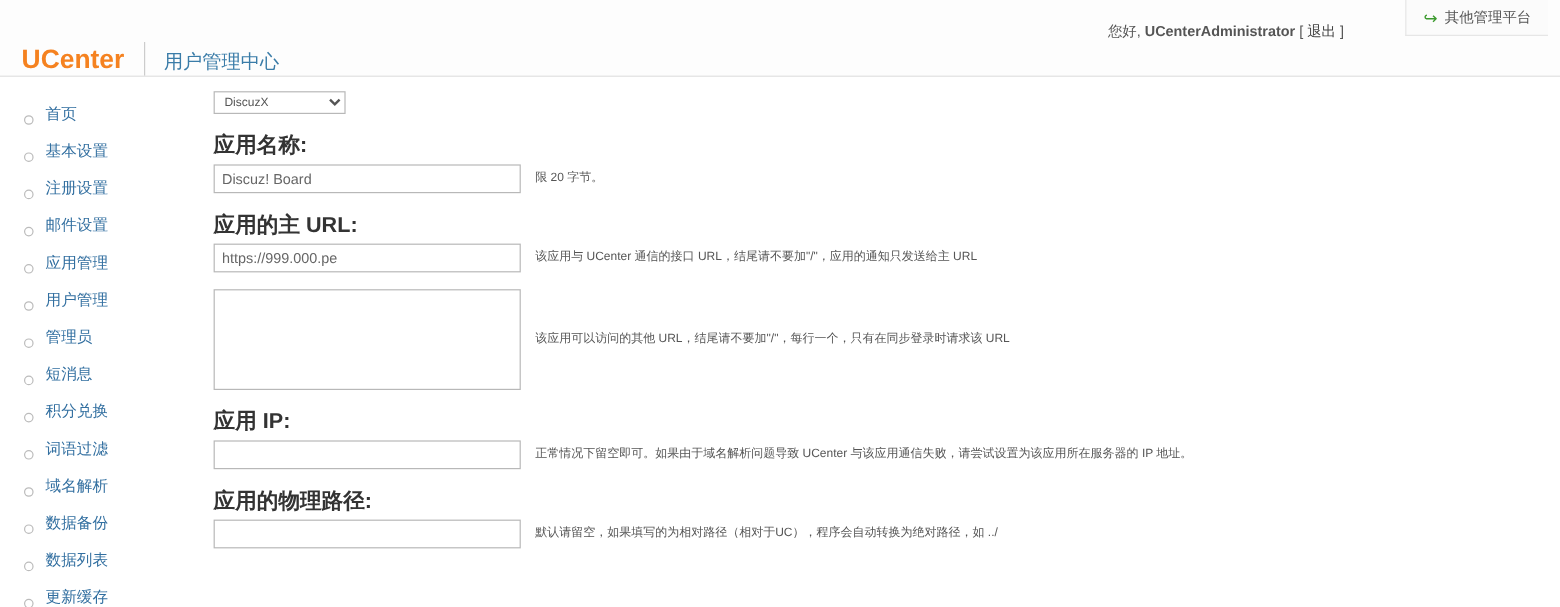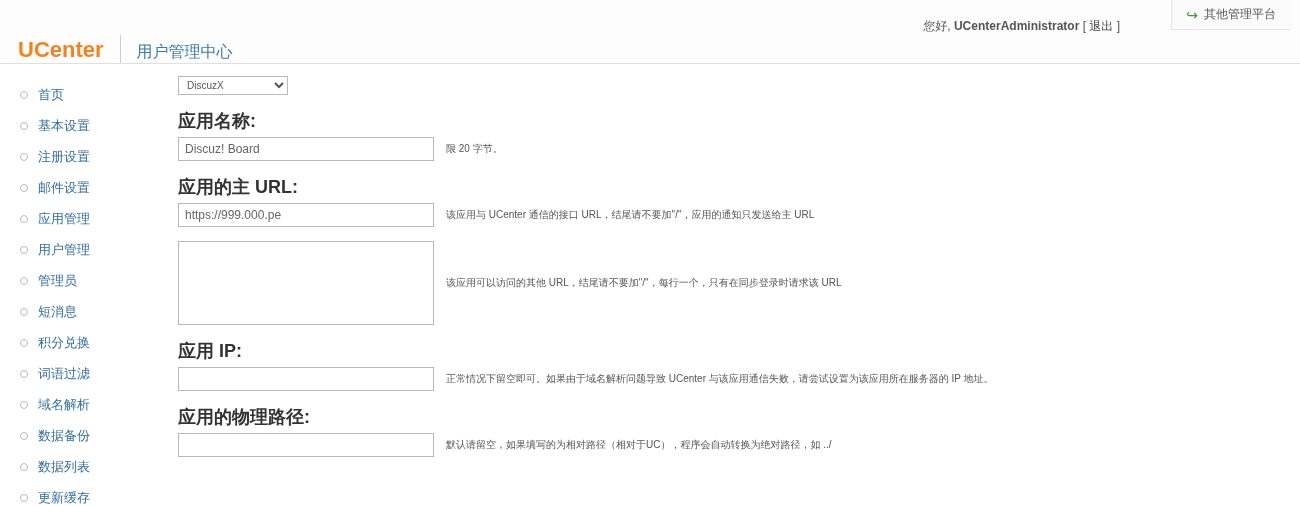--- a/index.html
+++ b/index.html
@@ -12,21 +12,21 @@
 .subtitle { font-size: 16px; color: #3a7ca8; }
 .header-right { position: absolute; right: 180px; top: 18px; color: #555; }
 .header-right b { font-weight: bold; }
 .header-right a { color: #444; text-decoration: none; }
 .other-platform { position: absolute; right: 10px; top: 0; height: 30px; display: flex; align-items: center; border-left: 1px solid #e6e6e6; border-bottom: 1px solid #e6e6e6; padding: 0 14px; background: #fbfbfb; }
 .other-platform .arrow { color: #3c9a2e; font-size: 14px; margin-right: 6px; }
 .other-platform a { color: #555; text-decoration: none; }
 .layout { display: flex; }
 .sidebar { width: 160px; padding: 22px 0 0 20px; }
 .sidebar ul { list-style: none; }
-.sidebar li { margin-bottom: 13px; display: flex; align-items: center; }
+.sidebar li { margin-bottom: 13px; display: flex; align-items: flex-end; }
 .sidebar li::before { content: ""; width: 6px; height: 6px; border: 1px solid #bbb; border-radius: 50%; margin-right: 10px; display: inline-block; }
 .sidebar li a { color: #326fa0; text-decoration: none; font-size: 13px; }
 .main { flex: 1; padding: 12px 20px 0 18px; position: relative; }
 .form-row { margin-bottom: 14px; }
 .form-label { color: #333; font-weight: bold; font-size: 18px; margin-bottom: 4px; }
 .form-line { display: flex; align-items: flex-start; gap: 12px; }
 .form-line .hint { color: #555; font-size: 10px; padding-top: 4px; line-height: 1.6; flex: 1; }
 select.fld { border: 1px solid #b8b8b8; padding: 2px 4px; font-size: 10px; background: #fff; width: 110px; color: #555; }
 input.fld { border: 1px solid #b8b8b8; padding: 4px 6px; font-size: 12px; width: 256px; background: #fff; color: #666; }
 textarea.fld { border: 1px solid #b8b8b8; padding: 4px 6px; font-size: 12px; width: 256px; height: 84px; background: #fff; resize: none; }

